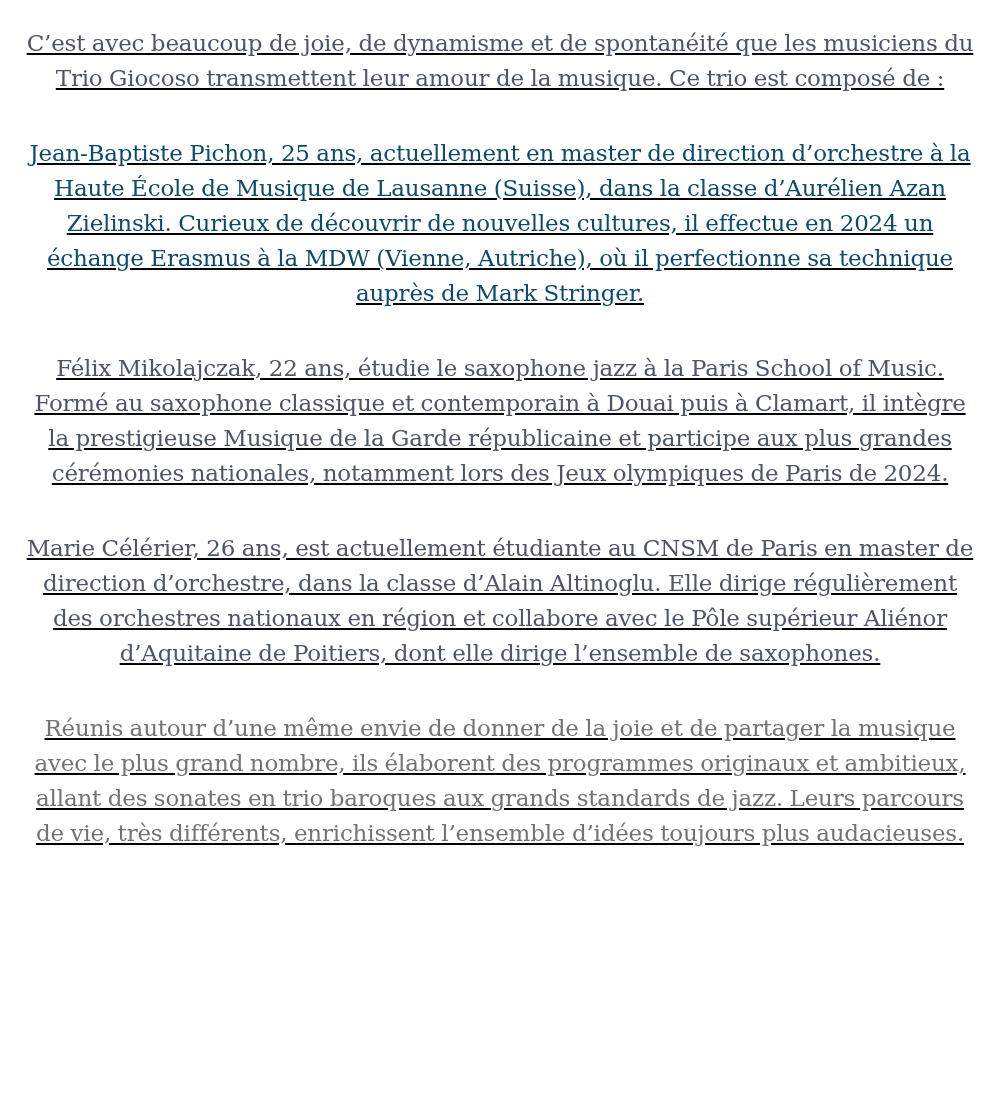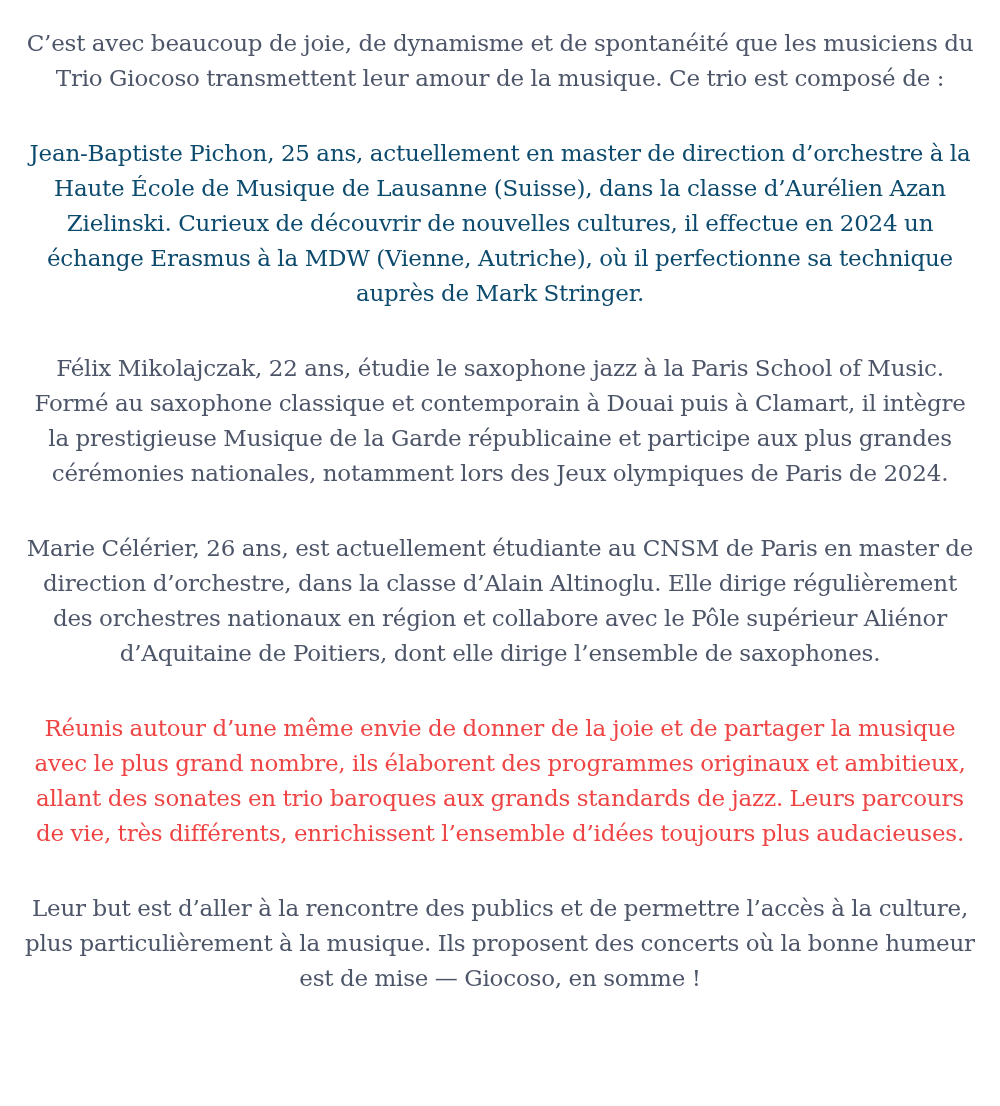--- a/index.html
+++ b/index.html
@@ -7,20 +7,21 @@
     padding: 0;
     background: #ffffff;
   }
   .page {
     width: 1000px;
     min-height: 1106px;
     box-sizing: border-box;
     padding: 26px 24px 36px 24px;
     background: #ffffff;
     font-family: "DejaVu Serif", "Liberation Serif", serif;
+    text-decoration: underline;
   }
   .para {
     margin: 0 0 40px 0;
     font-size: 23px;
     line-height: 35px;
     text-align: center;
     letter-spacing: -0.2px;
     word-spacing: -0.5px;
   }
   .para:last-child {
@@ -32,16 +33,15 @@
 
 <div class="page">
   <p class="para" style="color: rgb(77, 85, 105);">C’est avec beaucoup de joie, de dynamisme et de spontanéité que les musiciens du Trio Giocoso transmettent leur amour de la musique. Ce trio est composé de :</p>
 
   <p class="para" style="color: #0c4a6e;">Jean-Baptiste Pichon, 25 ans, actuellement en master de direction d’orchestre à la Haute École de Musique de Lausanne (Suisse), dans la classe d’Aurélien Azan Zielinski. Curieux de découvrir de nouvelles cultures, il effectue en 2024 un échange Erasmus à la MDW (Vienne, Autriche), où il perfectionne sa technique auprès de Mark Stringer.</p>
 
   <p class="para" style="color: rgb(77, 85, 105); text-align: center;">Félix Mikolajczak, 22 ans, étudie le saxophone jazz à la Paris School of Music. Formé au saxophone classique et contemporain à Douai puis à Clamart, il intègre la prestigieuse Musique de la Garde républicaine et participe aux plus grandes cérémonies nationales, notamment lors des Jeux olympiques de Paris de 2024.</p>
 
   <p class="para" style="color: rgb(77, 85, 105); margin-top: 24px;">Marie Célérier, 26 ans, est actuellement étudiante au CNSM de Paris en master de direction d’orchestre, dans la classe d’Alain Altinoglu. Elle dirige régulièrement des orchestres nationaux en région et collabore avec le Pôle supérieur Aliénor d’Aquitaine de Poitiers, dont elle dirige l’ensemble de saxophones.</p>
 
-  <p class="para" style="color: #ef4444;">Réunis autour d’une même envie de donner de la joie et de partager la musique avec le plus grand nombre, ils élaborent des programmes originaux et ambitieux, allant des sonates en trio baroques aux grands standards de jazz. Leurs parcours de vie, très différents, enrichissent l’ensemble d’idées toujours plus audacieuses.</p>
+  <p class="para" style="color: #737373;">Réunis autour d’une même envie de donner de la joie et de partager la musique avec le plus grand nombre, ils élaborent des programmes originaux et ambitieux, allant des sonates en trio baroques aux grands standards de jazz. Leurs parcours de vie, très différents, enrichissent l’ensemble d’idées toujours plus audacieuses.</p>
 
-  <p class="para" style="color: rgb(77, 85, 105);">Leur but est d’aller à la rencontre des publics et de permettre l’accès à la culture, plus particulièrement à la musique. Ils proposent des concerts où la bonne humeur est de mise — Giocoso, en somme !</p>
 </div>
 
 </body></html>

